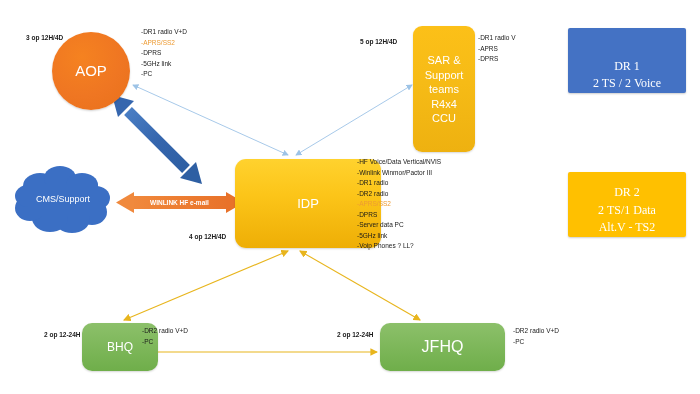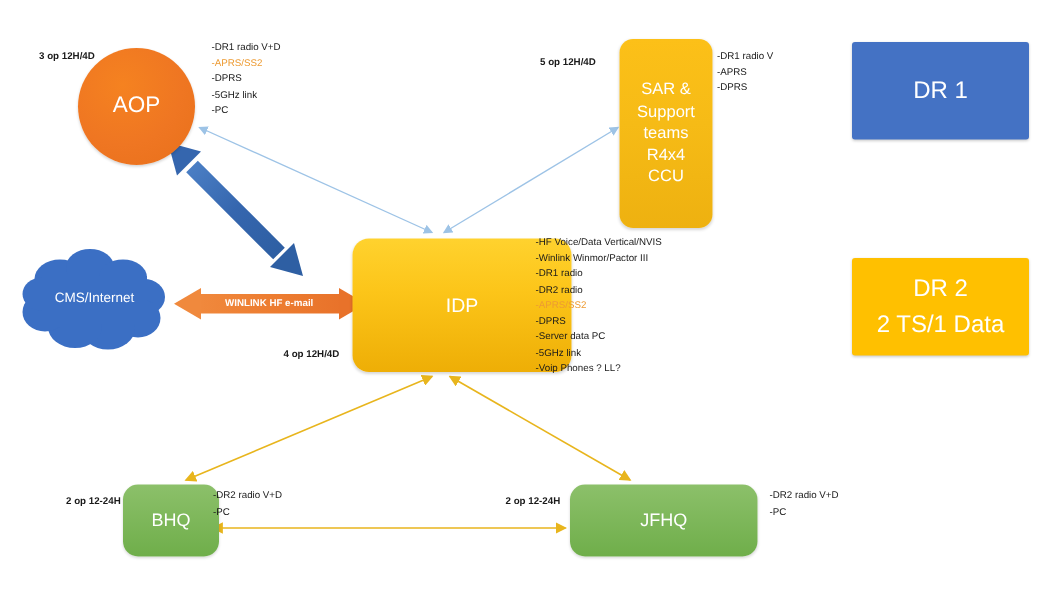--- a/index.html
+++ b/index.html
@@ -64,66 +64,67 @@
     padding-left: 28px;
   }
   #idp-node .node-label {
     left: 0; right: 0; top: 50%;
     transform: translateY(-50%);
     font-size: 13px;
   }
   #bhq-node {
     position: absolute;
     left: 82px; top: 323px;
-    width: 64px; height: 48px;
+    width: 76px; height: 48px;
     border-radius: 10px;
     background: linear-gradient(180deg,#8cc06a 0%,#6fae4a 100%);
     box-shadow: 0 1px 2px rgba(0,0,0,.16);
   }
   #bhq-node .node-label {
     left: 0; right: 0; top: 50%;
     transform: translateY(-50%);
     font-size: 12px;
   }
   #jfhq-node {
     position: absolute;
     left: 380px; top: 323px;
     width: 125px; height: 48px;
     border-radius: 10px;
     background: linear-gradient(180deg,#8cc06a 0%,#6fae4a 100%);
     box-shadow: 0 1px 2px rgba(0,0,0,.16);
   }
   #jfhq-node .node-label {
     left: 0; right: 0; top: 50%;
     transform: translateY(-50%);
-    font-size: 12px;
+    font-size: 16px;
   }
   
   #cloud-node {
     position: absolute;
     left: 14px; top: 164px;
     width: 98px; height: 70px;
   }
   #cloud-node .node-label {
     left: 0; right: 0; top: 50%;
     transform: translateY(-50%);
     font-size: 9px;
     color: #ffffff;
   }
   
   .dr-box {
     position: absolute;
     display: flex;
-    align-items: center;
+    align-items: flex-end;
     justify-content: center;
     text-align: center;
     color: #ffffff;
-    font-size: 16px;
+    font-size: 12px;
     line-height: 1.48;
     border-radius: 2px;
+    font-family: Liberation Serif, serif;
   }
   #dr1-box {
     left: 568px; top: 28px;
     width: 118px; height: 65px;
     background: #4472c4;
     box-shadow: 0 1px 2px rgba(0,0,0,.2);
   }
   #dr2-box {
     left: 568px; top: 172px;
     width: 118px; height: 65px;
@@ -234,21 +235,21 @@
         <ellipse cx="68" cy="21" rx="16" ry="12"></ellipse>
         <ellipse cx="82" cy="34" rx="14" ry="12"></ellipse>
         <ellipse cx="78" cy="48" rx="15" ry="13"></ellipse>
         <ellipse cx="58" cy="55" rx="18" ry="14"></ellipse>
         <ellipse cx="36" cy="54" rx="18" ry="14"></ellipse>
         <ellipse cx="16" cy="44" rx="15" ry="13"></ellipse>
         <ellipse cx="14" cy="32" rx="13" ry="11"></ellipse>
         <rect x="14" y="20" width="70" height="32"></rect>
       </g>
     </svg>
-    <div class="node-label">CMS/Internet</div>
+    <div class="node-label">CMS/Support</div>
   </div>
 
   <div id="aop-node">
     <div class="node-label">AOP</div>
   </div>
 
   <div id="sar-node">
     <div class="node-label" style="white-space:pre-line">SAR &amp;
 Support
 teams
@@ -305,22 +306,24 @@
       <div>-PC</div>
     </div>
   <div class="anno" id="anno-jfhq" style="left:513px; top:326px;">
       <div>-DR2  radio V+D</div>
       <div>-PC</div>
     </div>
 
   <div class="dr-box" id="dr1-box">
       <div>
         <div>DR 1</div>
+        <div>2 TS / 2 Voice</div>
       </div>
     </div>
   <div class="dr-box" id="dr2-box">
       <div>
         <div>DR 2</div>
         <div>2 TS/1 Data</div>
+        <div>Alt.V - TS2</div>
       </div>
     </div>
 
 </div>
 
 </body></html>

